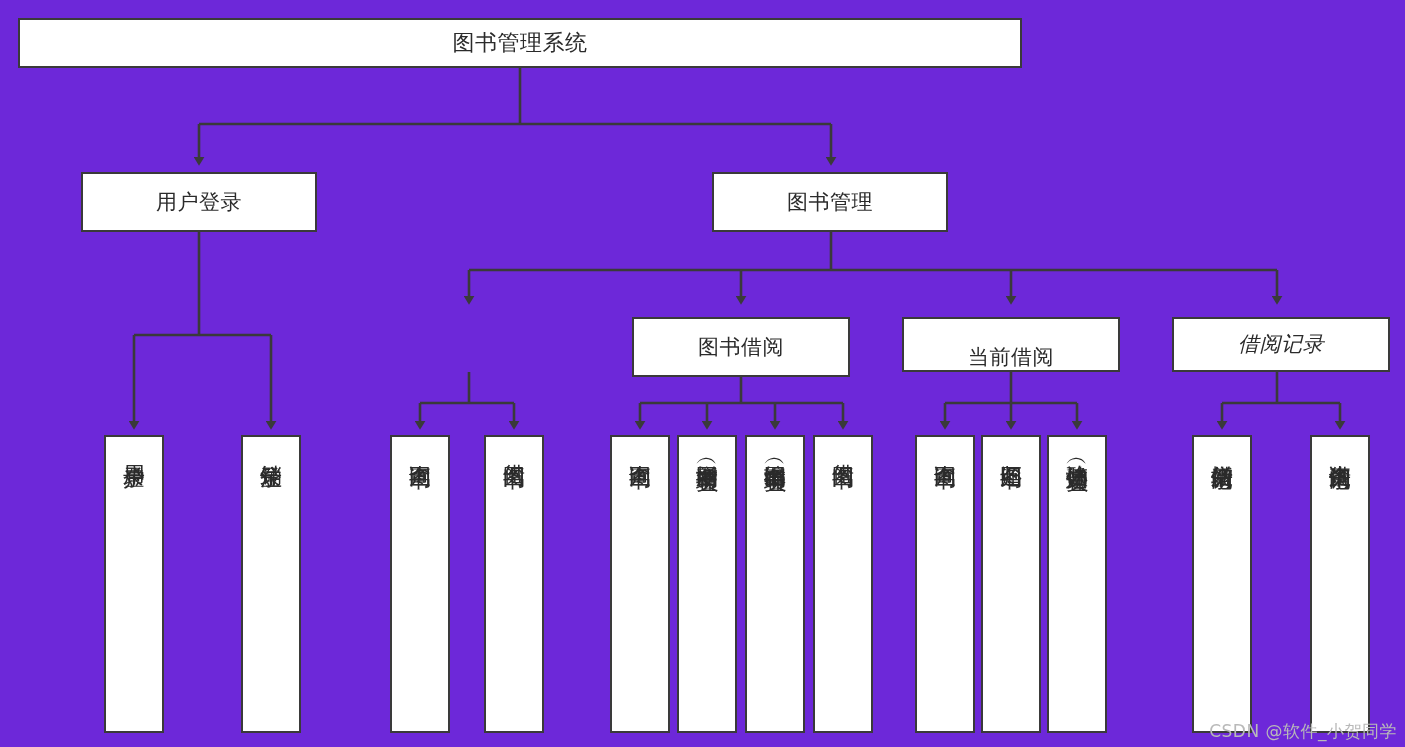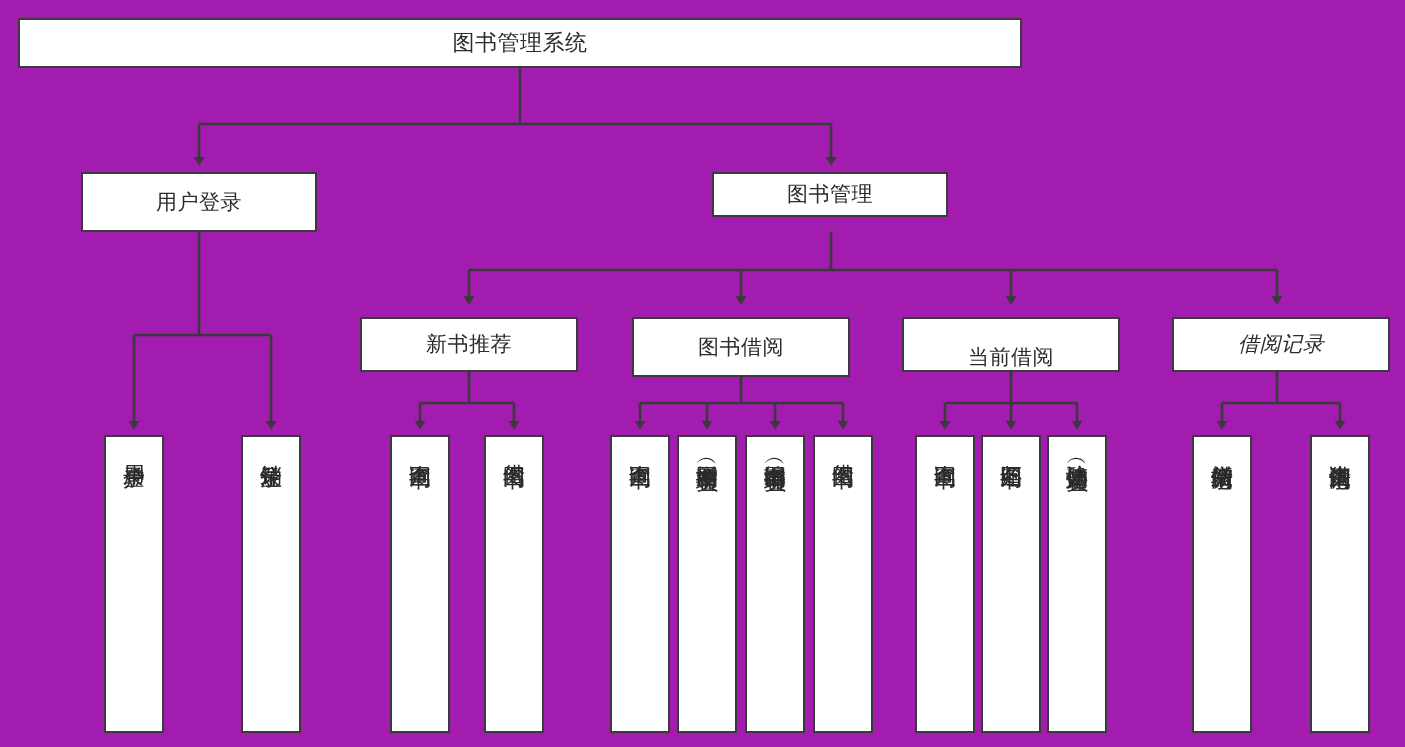--- a/index.html
+++ b/index.html
@@ -7,21 +7,21 @@
     padding: 0;
     background: #ffffff;
   }
   body {
     font-family: "DejaVu Sans", "Liberation Sans", sans-serif;
   }
   #canvas {
     position: relative;
     width: 1405px;
     height: 747px;
-    background: #a21caf;
+    background: #6d28d9;
     overflow: hidden;
   }
   #wires {
     position: absolute;
     left: 0;
     top: 0;
     width: 1405px;
     height: 747px;
     pointer-events: none;
   }
@@ -124,27 +124,24 @@
     </g>
   </svg>
 
   <div class="node root horiz" style="left:18px; top:18px; width:1004px; height:50px;">
     <span class="lbl">图书管理系统</span>
   </div>
 
   <div class="node horiz" style="left:81px; top:172px; width:236px; height:60px;">
     <span class="lbl">用户登录</span>
   </div>
-  <div class="node horiz" style="left:712px; top:172px; width:236px; height:45px;align-items:center;">
+  <div class="node horiz" style="left:712px; top:172px; width:236px; height:60px;align-items:center;">
     <span class="lbl">图书管理</span>
   </div>
 
-  <div class="node horiz" style="left:360px; top:317px; width:218px; height:55px;">
-    <span class="lbl">新书推荐</span>
-  </div>
   <div class="node horiz" style="left:632px; top:317px; width:218px; height:60px;">
     <span class="lbl">图书借阅</span>
   </div>
   <div class="node horiz" style="left:902px; top:317px; width:218px; height:55px;align-items:flex-end;">
     <span class="lbl">当前借阅</span>
   </div>
   <div class="node horiz" style="left:1172px; top:317px; width:218px; height:55px;font-style:italic;">
     <span class="lbl">借阅记录</span>
   </div>
 
@@ -185,14 +182,15 @@
     <span class="lbl">确认归还（管理员）</span>
   </div>
 
   <div class="node vert" style="left:1192px; top:435px; width:60px; height:298px;">
     <span class="lbl">新增借阅记录</span>
   </div>
   <div class="node vert" style="left:1310px; top:435px; width:60px; height:298px;">
     <span class="lbl">查询借阅记录</span>
   </div>
 
+  <div id="watermark">CSDN @软件_小贺同学</div>
 
 </div>
 
 </body></html>

